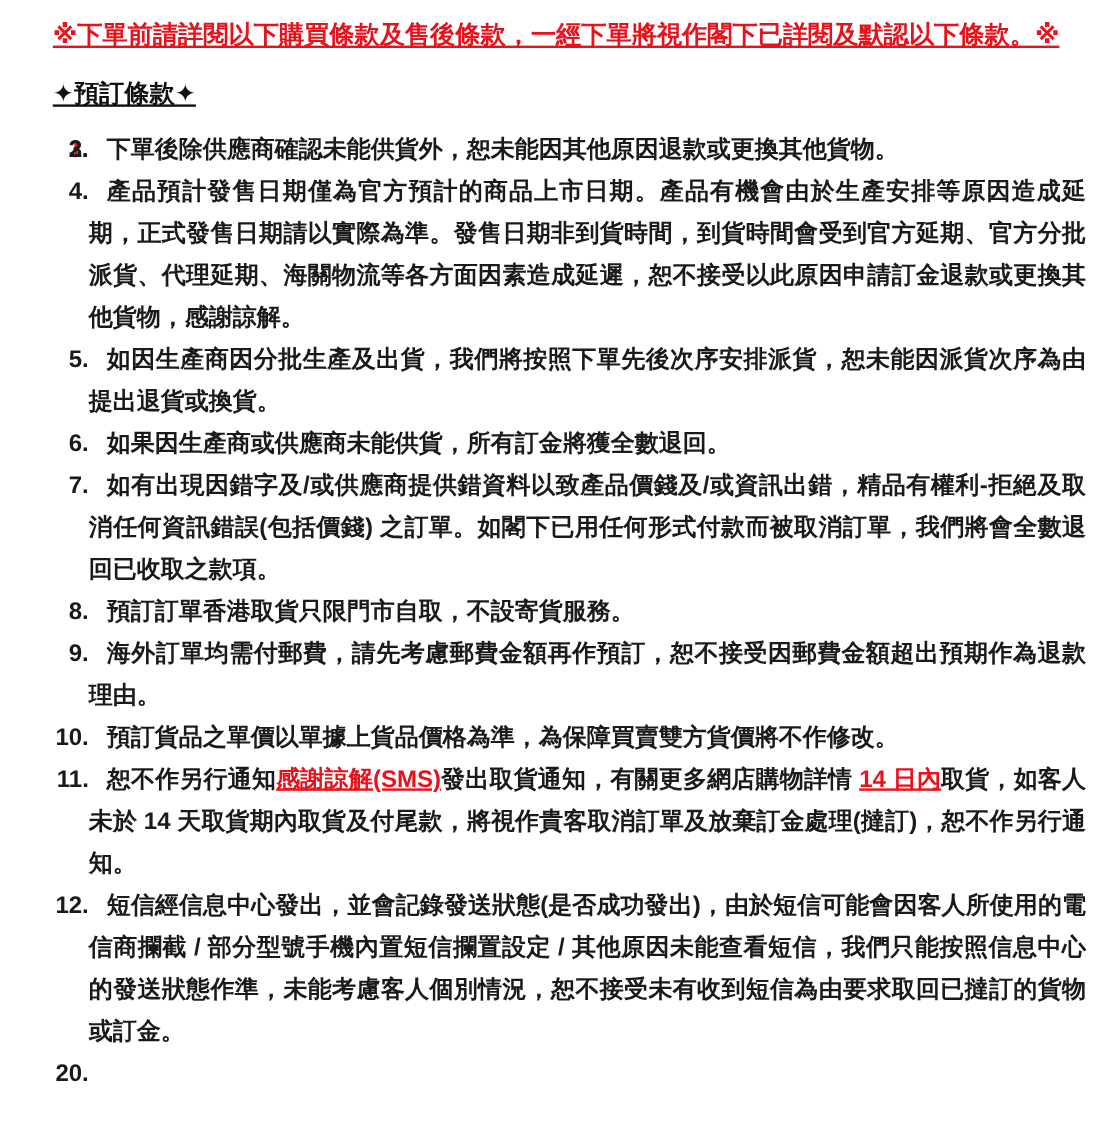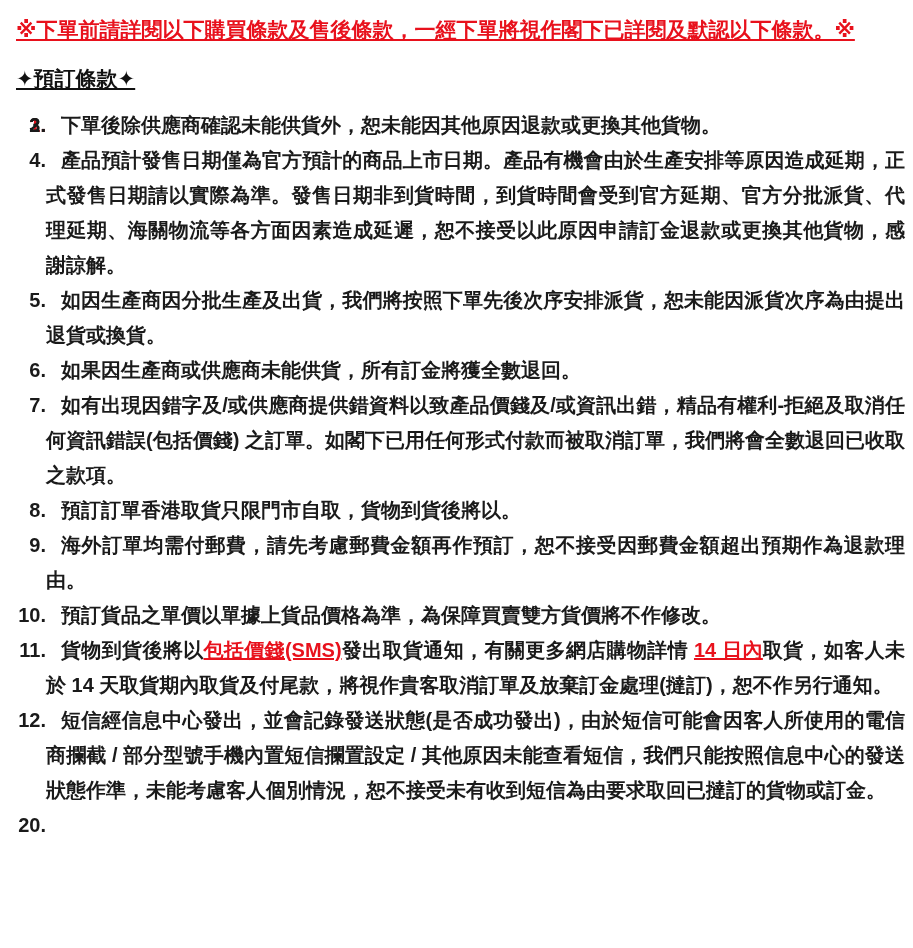--- a/index.html
+++ b/index.html
@@ -1,21 +1,21 @@
 <!DOCTYPE html>
 <html lang="zh-Hant" style="--red_accent: #e8111c; --link_blue: #0000ee;"><head>
 <meta charset="utf-8">
 <style>
   html, body { margin:0; padding:0; background:#ffffff; }
   body {
     width:913px; height:948px; overflow:hidden;
     font-family:"Liberation Sans","DejaVu Sans",sans-serif;
     font-weight:700; color:#1a1a1a;
   }
-  .page { padding:12px 8px 0 16px; }
+  .page { padding:12px 8px 0 16px;margin-left:28px; }
 
   .notice {
     color:var(--red_accent,#e8111c);
     font-size:21px; line-height:36px;
     text-decoration:underline;
     margin:0;
   }
   .section-title {
     display:inline-block;
     font-size:21px; line-height:34px;
@@ -65,26 +65,26 @@
     <div class="term"><span class="num">3.</span><span>下單後除供應商確認未能供貨外，恕未能因其他原因退款或更換其他貨物。</span></div>
 
     <div class="term"><span class="num">4.</span><span>產品預計發售日期僅為官方預計的商品上市日期。產品有機會由於生產安排等原因造成延期，正式發售日期請以實際為準。發售日期非到貨時間，到貨時間會受到官方延期、官方分批派貨、代理延期、海關物流等各方面因素造成延遲，恕不接受以此原因申請訂金退款或更換其他貨物，感謝諒解。</span></div>
 
     <div class="term"><span class="num">5.</span><span>如因生產商因分批生產及出貨，我們將按照下單先後次序安排派貨，恕未能因派貨次序為由提出退貨或換貨。</span></div>
 
     <div class="term"><span class="num">6.</span><span>如果因生產商或供應商未能供貨，所有訂金將獲全數退回。</span></div>
 
     <div class="term"><span class="num">7.</span><span>如有出現因錯字及/或供應商提供錯資料以致產品價錢及/或資訊出錯，精品有權利-拒絕及取消任何資訊錯誤(包括價錢) 之訂單。如閣下已用任何形式付款而被取消訂單，我們將會全數退回已收取之款項。</span></div>
 
-    <div class="term"><span class="num">8.</span><span>預訂訂單香港取貨只限門市自取，貨物到貨後將以。</span></div>
+    <div class="term"><span class="num">8.</span><span>預訂訂單香港取貨只限門市自取，不設寄貨服務。</span></div>
 
     <div class="term"><span class="num">9.</span><span>海外訂單均需付郵費，請先考慮郵費金額再作預訂，恕不接受因郵費金額超出預期作為退款理由。</span></div>
 
     <div class="term"><span class="num">10.</span><span>預訂貨品之單價以單據上貨品價格為準，為保障買賣雙方貨價將不作修改。</span></div>
 
-    <div class="term"><span class="num">11.</span><span><span>貨物到貨後將以</span><span class="em-red">包括價錢(SMS)</span><span>發出取貨通知，有關更多網店購物詳情 </span><span class="em-red">14 日內</span><span>取貨，如客人未於 14 天取貨期內取貨及付尾款，將視作貴客取消訂單及放棄訂金處理(撻訂)，恕不作另行通知。</span></span></div>
+    <div class="term"><span class="num">11.</span><span><span>恕不作另行通知</span><span class="em-red">感謝諒解(SMS)</span><span>發出取貨通知，有關更多網店購物詳情 </span><span class="em-red">14 日內</span><span>取貨，如客人未於 14 天取貨期內取貨及付尾款，將視作貴客取消訂單及放棄訂金處理(撻訂)，恕不作另行通知。</span></span></div>
 
     <div class="term"><span class="num">12.</span><span>短信經信息中心發出，並會記錄發送狀態(是否成功發出)，由於短信可能會因客人所使用的電信商攔截 / 部分型號手機內置短信攔置設定 / 其他原因未能查看短信，我們只能按照信息中心的發送狀態作準，未能考慮客人個別情況，恕不接受未有收到短信為由要求取回已撻訂的貨物或訂金。</span></div>
 
     <div class="term"><span class="num">20.</span></div>
 
   </div>
 </div>
 
 </body></html>

